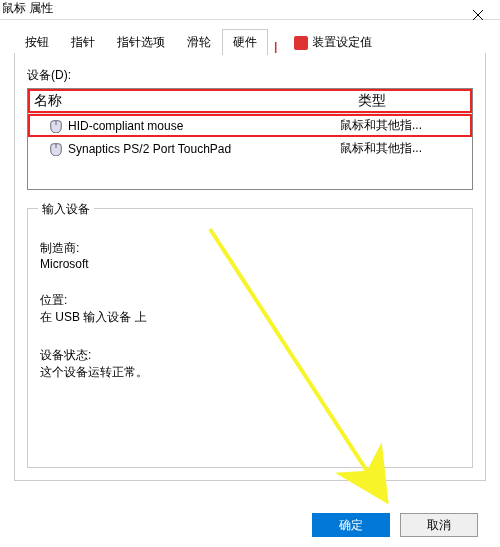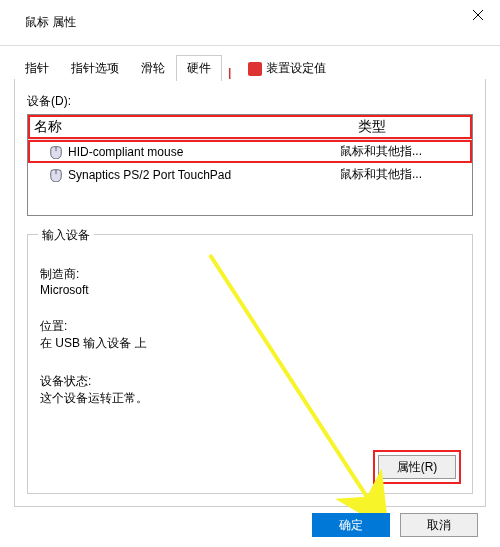--- a/index.html
+++ b/index.html
@@ -7,24 +7,23 @@
     margin: 0;
     font-family: "Microsoft YaHei", "Segoe UI", Tahoma, sans-serif;
     font-size: 12px;
     background: #fff;
     width: 500px;
     height: 547px;
     overflow: hidden;
     position: relative;
   }
   .titlebar {
-    height: 46px;
+    height: 20px;
     display: flex;
-    align-items: center;
-    padding: 0 25px;
+    padding: 0 2px;
     background: #fff;
     position: relative;
     border-bottom: 1px solid #ddd;
   }
   .titlebar .title { color: #000; }
   .titlebar .close {
     position: absolute;
     right: 0; top: 0;
     width: 45px; height: 29px;
     display:flex; align-items:center; justify-content:center;
@@ -179,20 +178,21 @@
   <div class="close">
     <svg width="12" height="12" viewBox="0 0 12 12">
         <path d="M1 1 L11 11 M11 1 L1 11" stroke="#000" stroke-width="1" fill="none"></path>
       </svg>
   </div>
 </div>
 
 <div class="content">
 
   <div class="tabs">
+    <div class="tab"><span>按钮</span></div>
     <div class="tab"><span>指针</span></div>
     <div class="tab"><span>指针选项</span></div>
     <div class="tab"><span>滑轮</span></div>
     <div class="tab active"><span>硬件</span></div>
     <span class="tab-sep">|</span>
     <div class="tab">
       <span class="tab-icon"></span><span>装置设定值</span>
     </div>
     <div class="tab-row-border"></div>
   </div>
@@ -238,23 +238,20 @@
       </div>
       <div class="prop-row">
         <div class="label">位置:</div>
         <div class="value">在 USB 输入设备 上</div>
       </div>
       <div class="prop-row">
         <div class="label">设备状态:</div>
         <div class="value">这个设备运转正常。</div>
       </div>
 
-      <div class="prop-btn-wrap red-box" style="padding:4px;">
-        <button class="btn">属性(R)</button>
-      </div>
     </div>
 
     <svg class="arrow" viewBox="0 0 210 290">
       <defs>
         <marker id="ah" markerWidth="14" markerHeight="14" refX="10" refY="7" orient="auto">
           <path d="M0,0 L14,7 L0,14 L4,7 z" fill="#f7f42a"></path>
         </marker>
       </defs>
       <line x1="10" y1="6" x2="180" y2="268" stroke="#f7f42a" stroke-width="4" marker-end="url(#ah)"></line>
     </svg>

